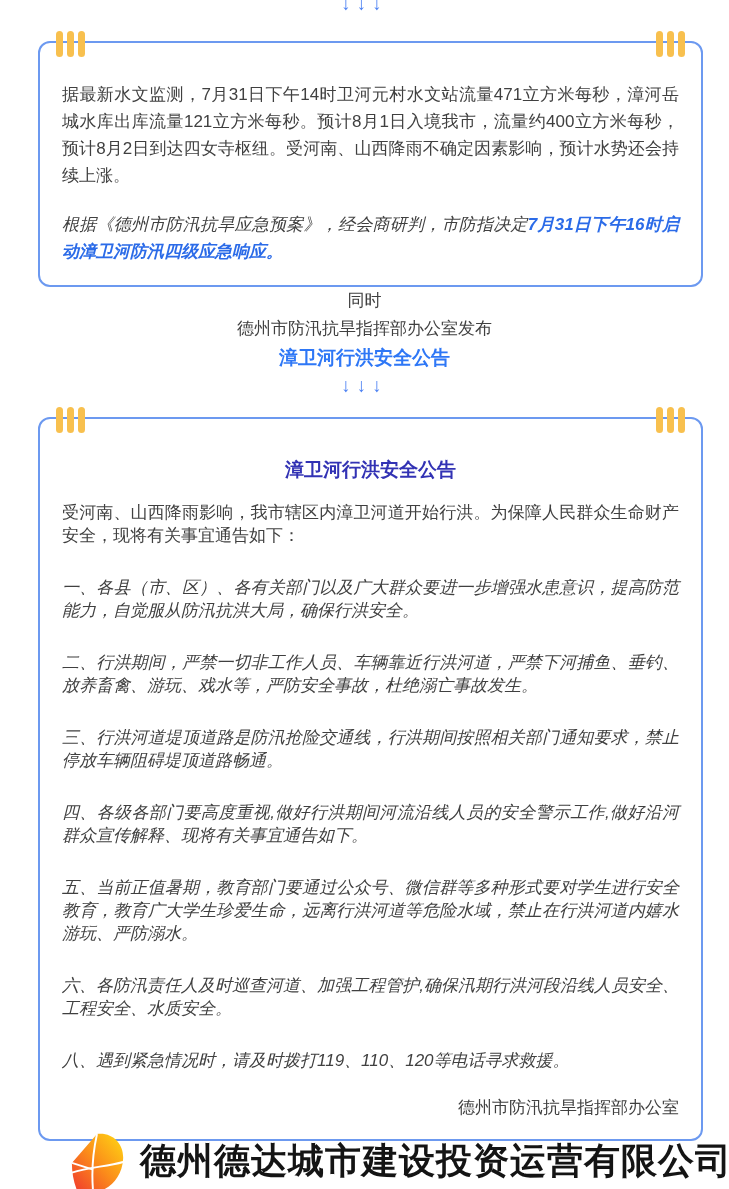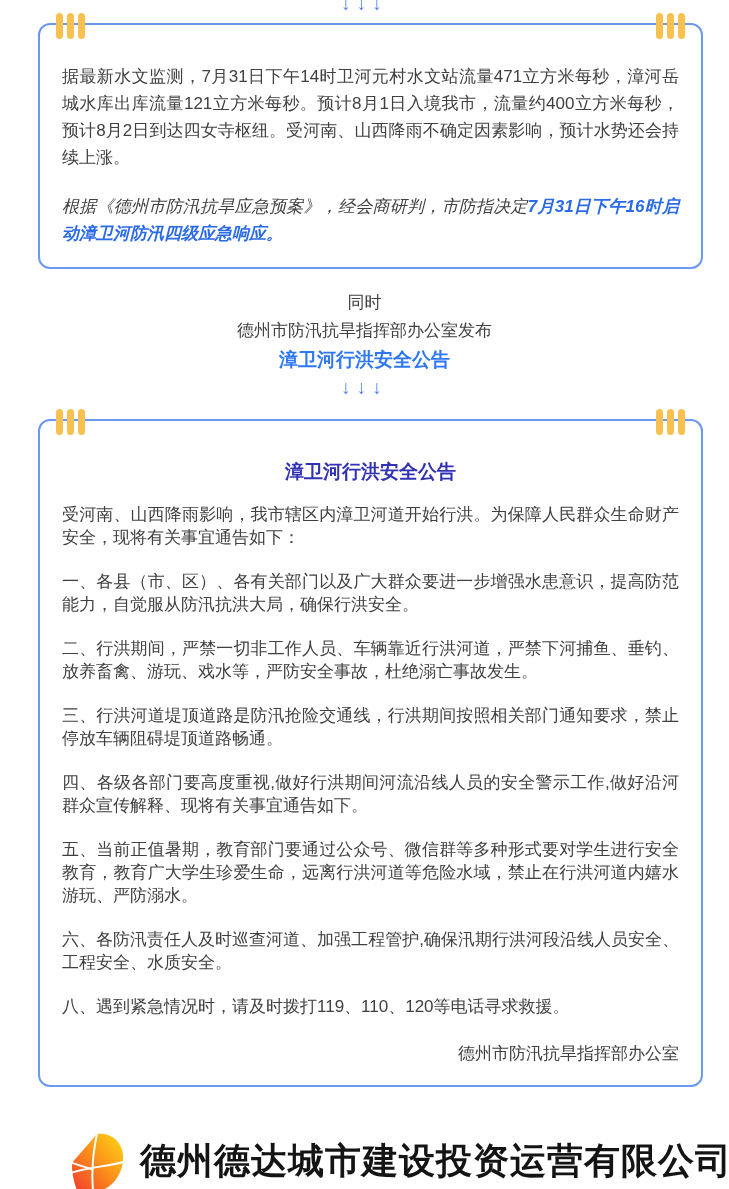--- a/index.html
+++ b/index.html
@@ -13,45 +13,45 @@
     font-size:19px;letter-spacing:6px;line-height:22px;
   }
   .arrows-top{margin-top:-7px;height:18px;overflow:hidden;}
   .card{
     position:relative;box-sizing:border-box;
     margin-left:38px;margin-right:26px;
     border:2px solid #6c99f0;border-radius:12px;
     padding:38px 22px 20px 22px;
     background:#ffffff;
   }
-  .card-1{margin-top:12px;}
+  .card-1{margin-top:30px;}
   .card-2{margin-top:20px;}
   .corner-bars{position:absolute;top:-12px;display:flex;gap:4px;}
   .corner-bars.left{left:16px;}
   .corner-bars.right{right:16px;}
   .bar{width:7px;height:26px;border-radius:4px;background:#f8c04e;}
   .body-text{
     font-size:17px;line-height:26px;color:#404040;
     text-align:justify;margin:0;
   }
   .card-1 .body-text{line-height:27px;}
   .p-gap{margin-top:22px;font-style:italic;}
   .highlight{color:#2b6be8;font-weight:bold;}
-  .interlude{margin-top:20px;text-align:center;}
+  .interlude{text-align:center;}
   .interlude-line{font-size:17px;line-height:28px;color:#404040;}
   .interlude-title{
     font-size:19px;line-height:30px;font-weight:bold;color:#2e77f6;
   }
   .interlude .arrows{margin-top:2px;}
   .card2-title{
     text-align:center;font-size:19px;font-weight:bold;color:#3232b4;
     margin:0 0 18px 0;line-height:26px;
   }
   .card-2 .body-text{line-height:23px;}
-  .card-2 .item{margin-top:21px;}
+  .card-2 .item{margin-top:29px;font-style:italic;}
   .signoff{
     font-size:17px;line-height:23px;color:#404040;
     text-align:right;margin-top:24px;
   }
   .footer{
     position:absolute;left:68px;top:1126px;
     display:flex;align-items:center;gap:14px;
   }
   .footer-logo{width:58px;height:70px;flex:0 0 auto;}
   .footer-company{

